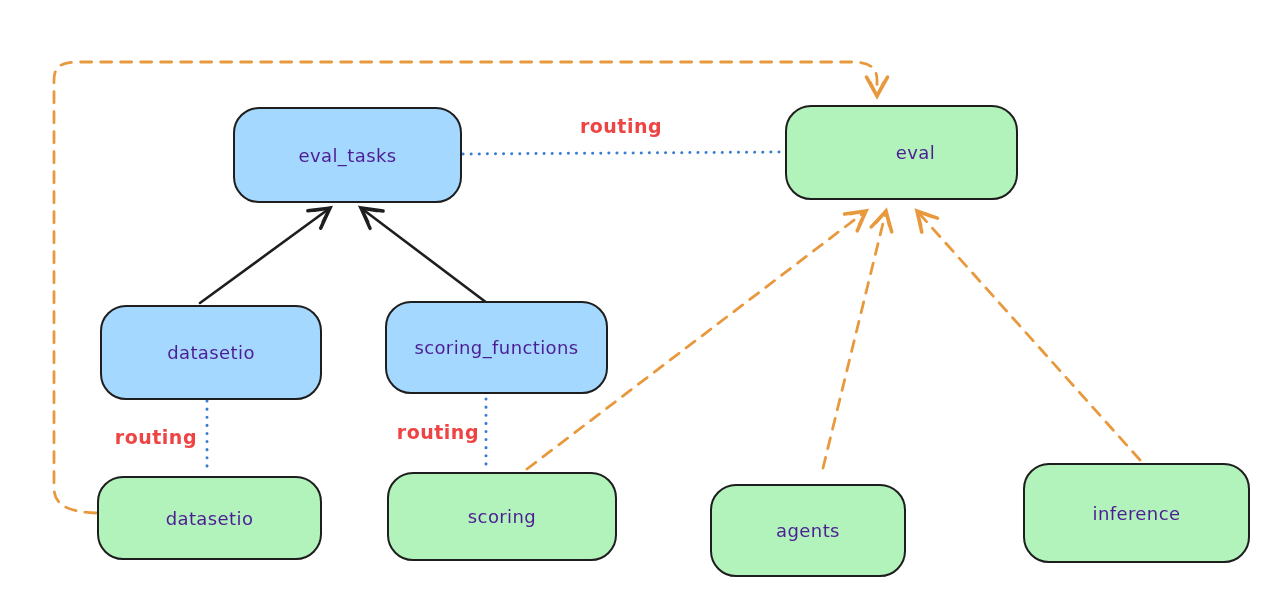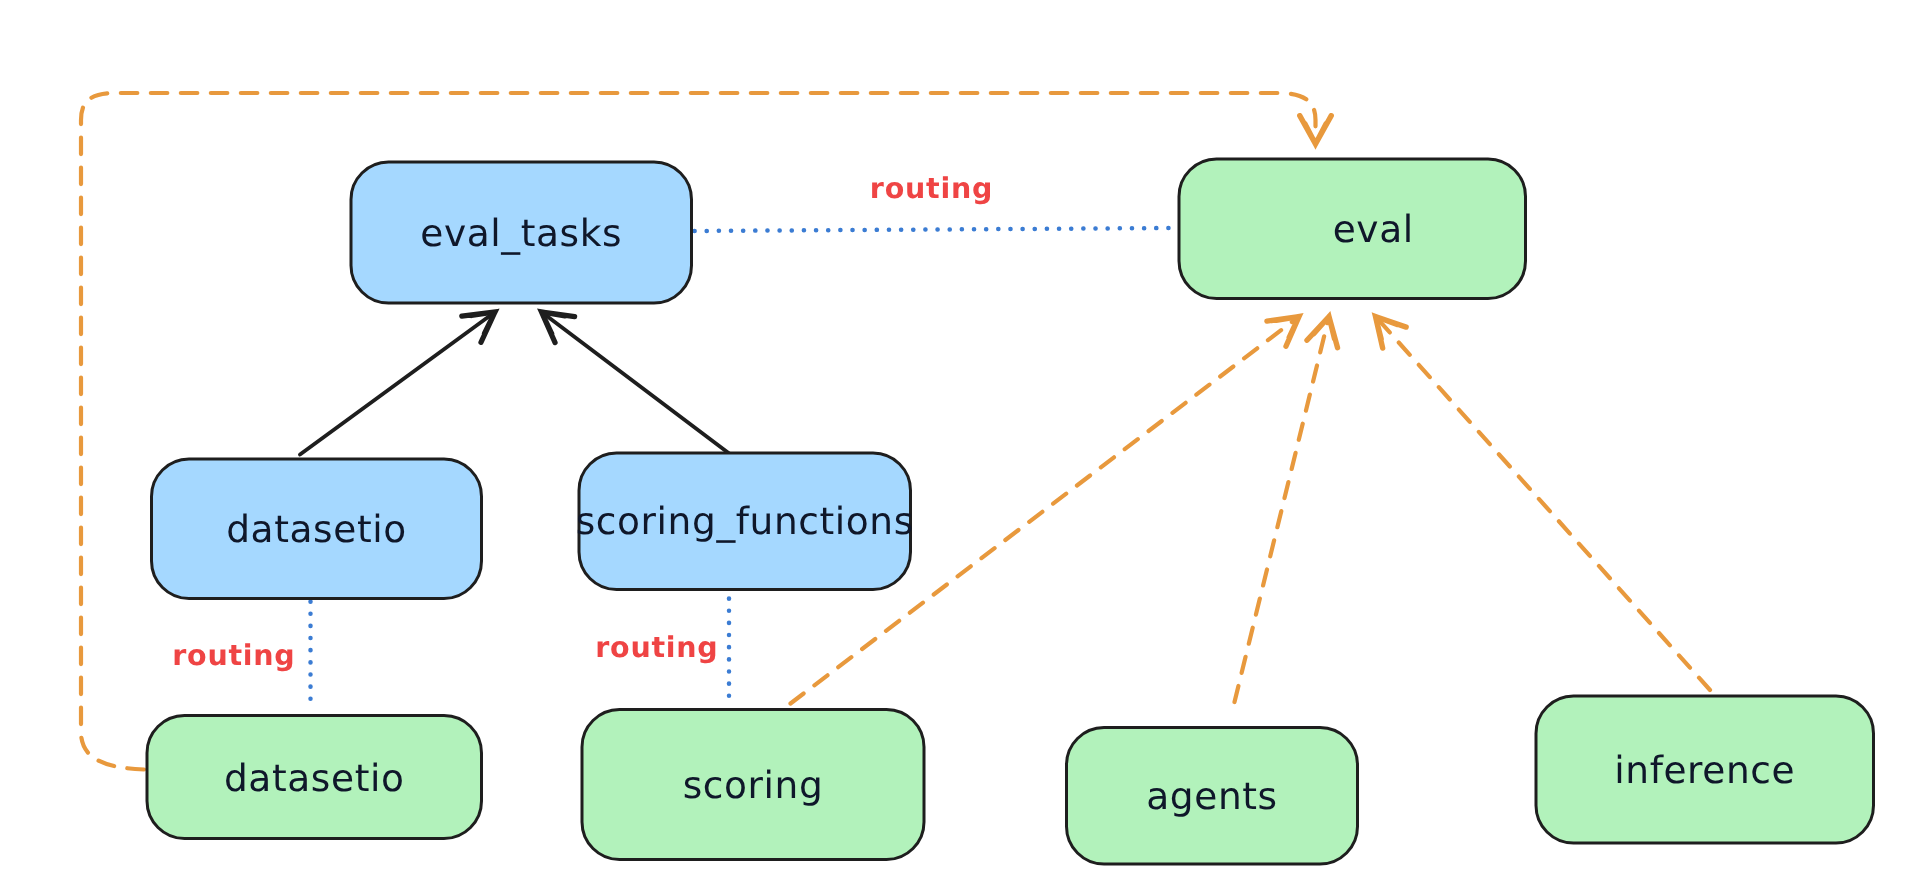--- a/index.html
+++ b/index.html
@@ -13,22 +13,22 @@
   .edges-layer{position:absolute;left:0;top:0;width:1280px;height:596px;}
   .node{
     position:absolute;
     border:2.5px solid #1e1e1e;
     border-radius:26px;
     display:flex;align-items:center;justify-content:center;
     box-sizing:border-box;
     z-index:2;
   }
   .node-label{
-    color:#0f172a;
-    font-size:25px;
+    color:#4c1d95;
+    font-size:18px;
     letter-spacing:0.4px;
     white-space:nowrap;
   }
   .edge-label{
     position:absolute;
     color:#ef4444;
     font-size:19px;
     font-weight:bold;
     letter-spacing:0.5px;
     z-index:3;
@@ -80,21 +80,21 @@
   </div>
 
   <div class="node" style="left: 385px; top: 301px; width: 223px; height: 93px; background: rgb(165, 216, 255);">
     <span class="node-label">scoring_functions</span>
   </div>
 
   <div class="node" style="left: 97px; top: 476px; width: 225px; height: 84px; background: rgb(178, 242, 187);">
     <span class="node-label">datasetio</span>
   </div>
 
-  <div class="node" style="left: 387px; top: 472px; width: 230px; height: 102px; background: rgb(178, 242, 187);">
+  <div class="node" style="left: 387px; top: 472px; width: 230px; height: 89px; background: rgb(178, 242, 187);">
     <span class="node-label">scoring</span>
   </div>
 
   <div class="node" style="left: 710px; top: 484px; width: 196px; height: 93px; background: rgb(178, 242, 187);">
     <span class="node-label">agents</span>
   </div>
 
   <div class="node" style="left: 1023px; top: 463px; width: 227px; height: 100px; background: rgb(178, 242, 187); justify-content: center;">
     <span class="node-label">inference</span>
   </div>

